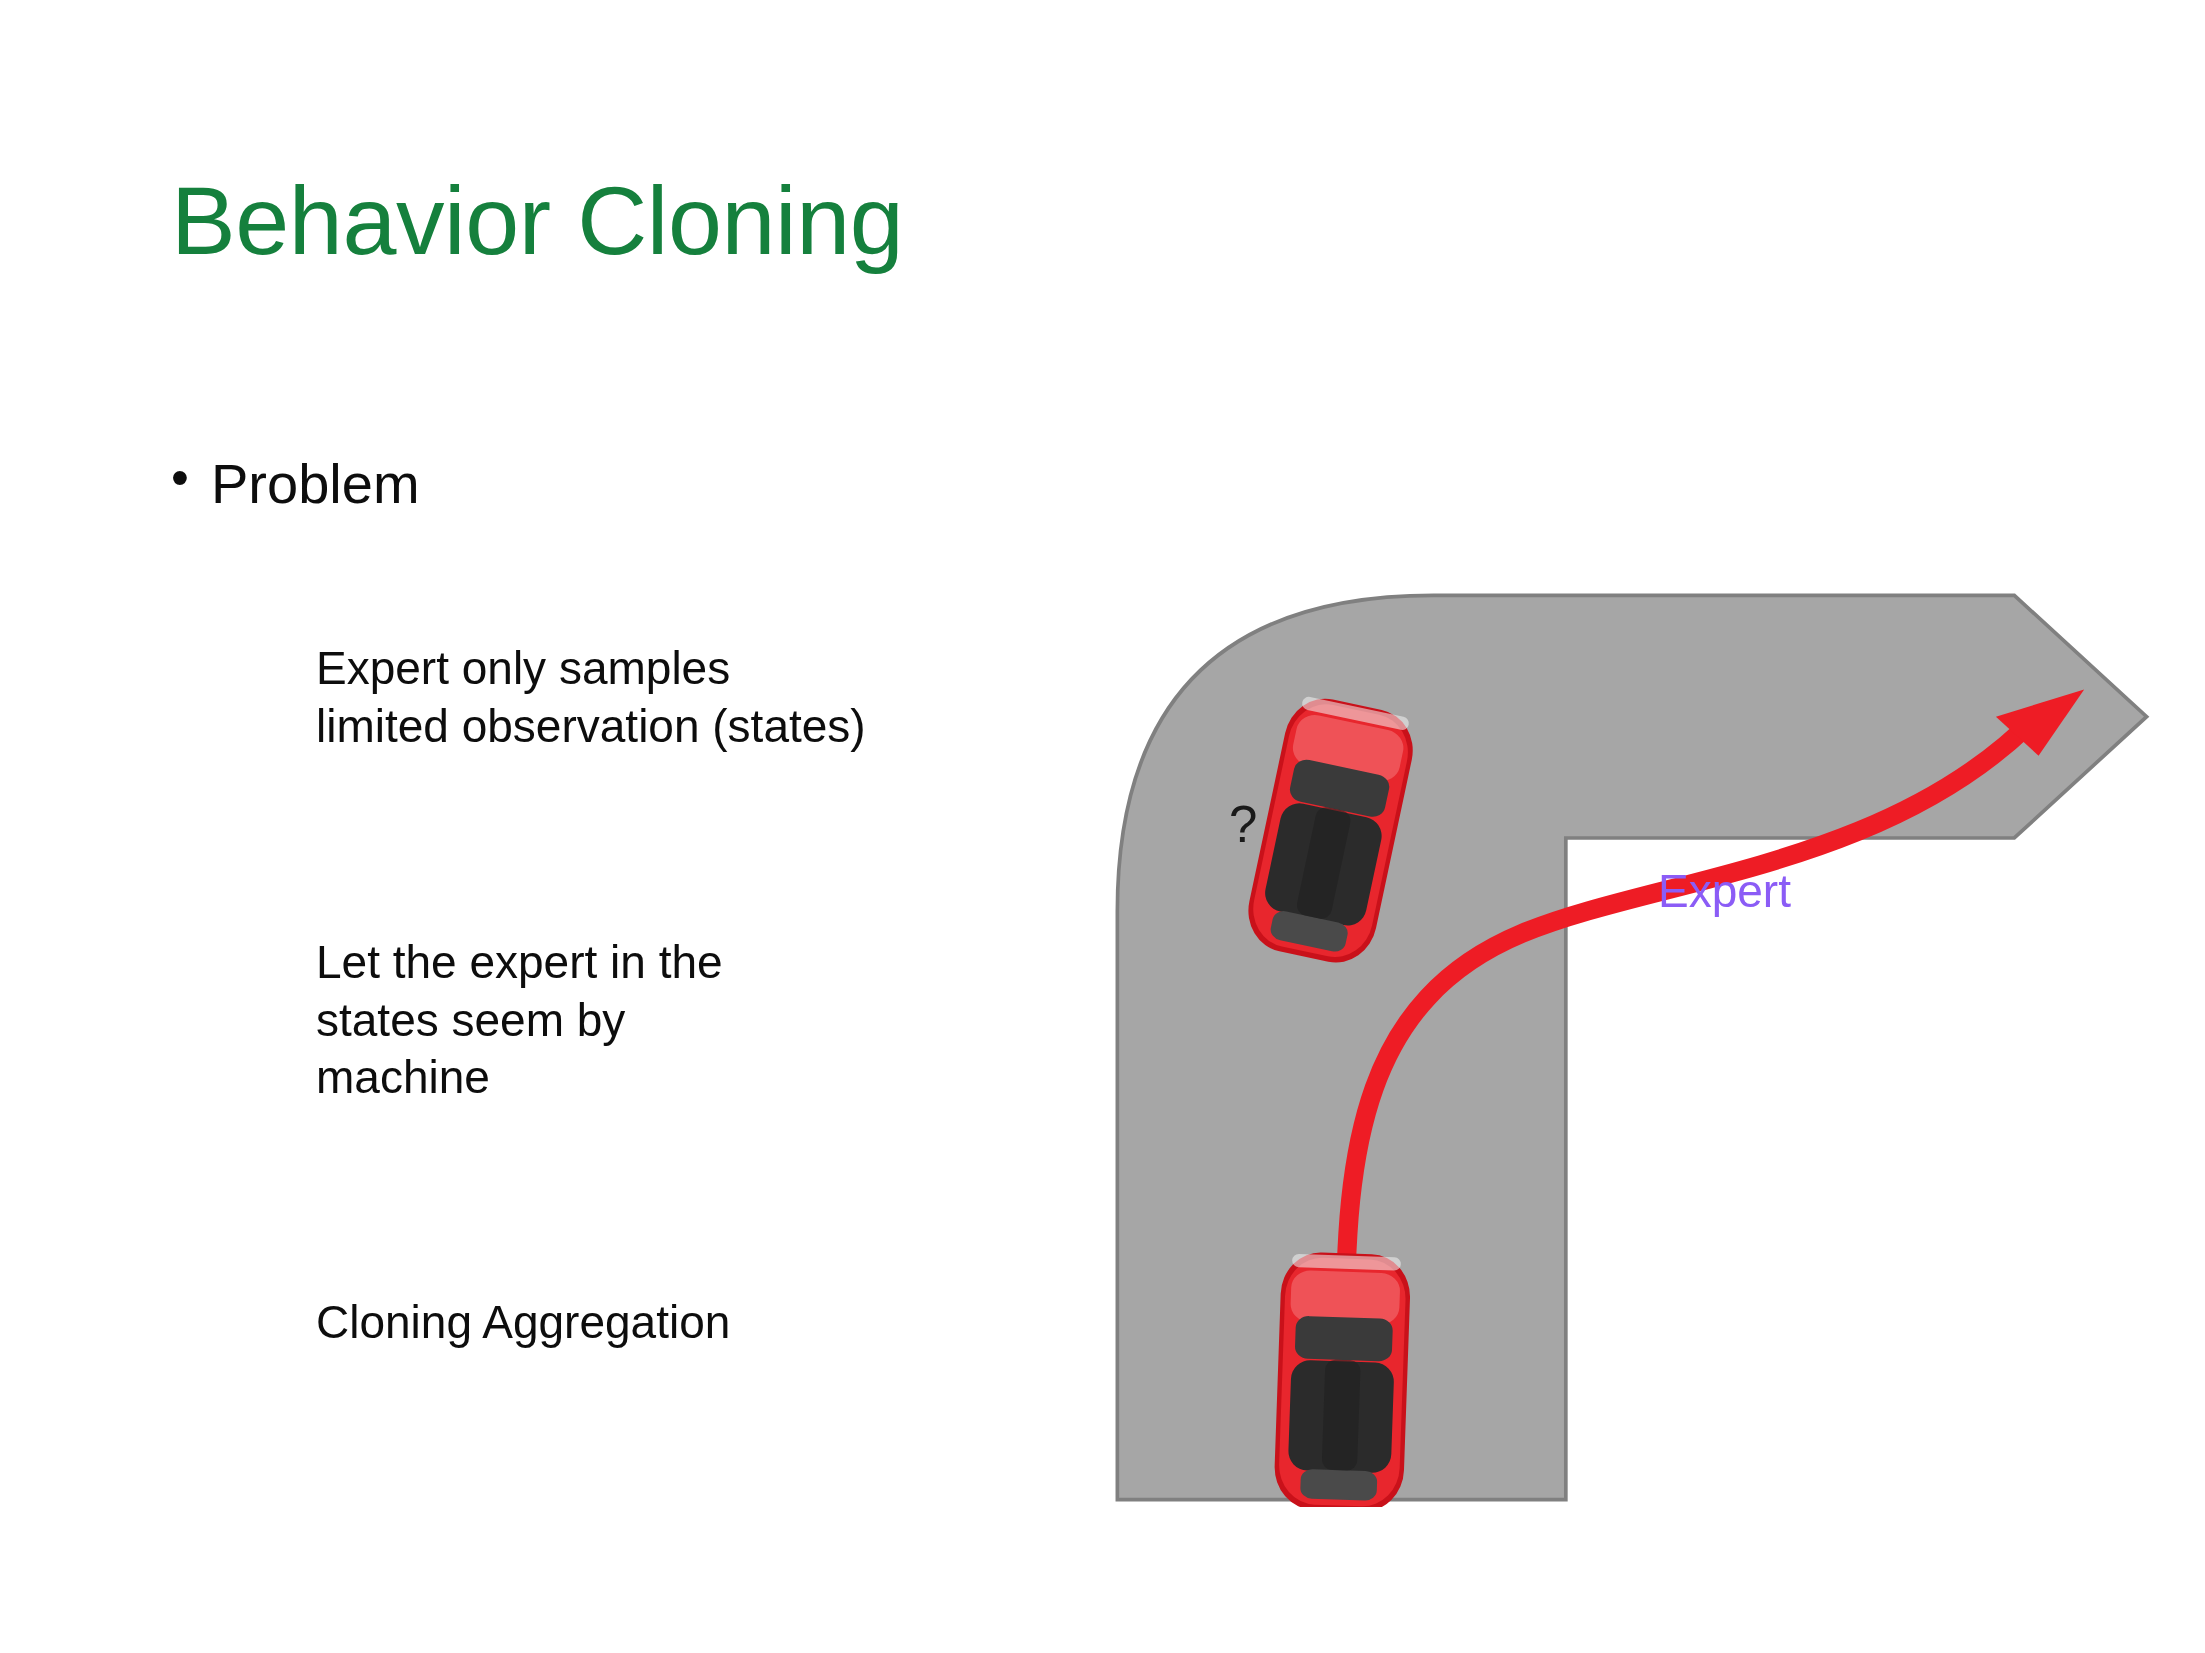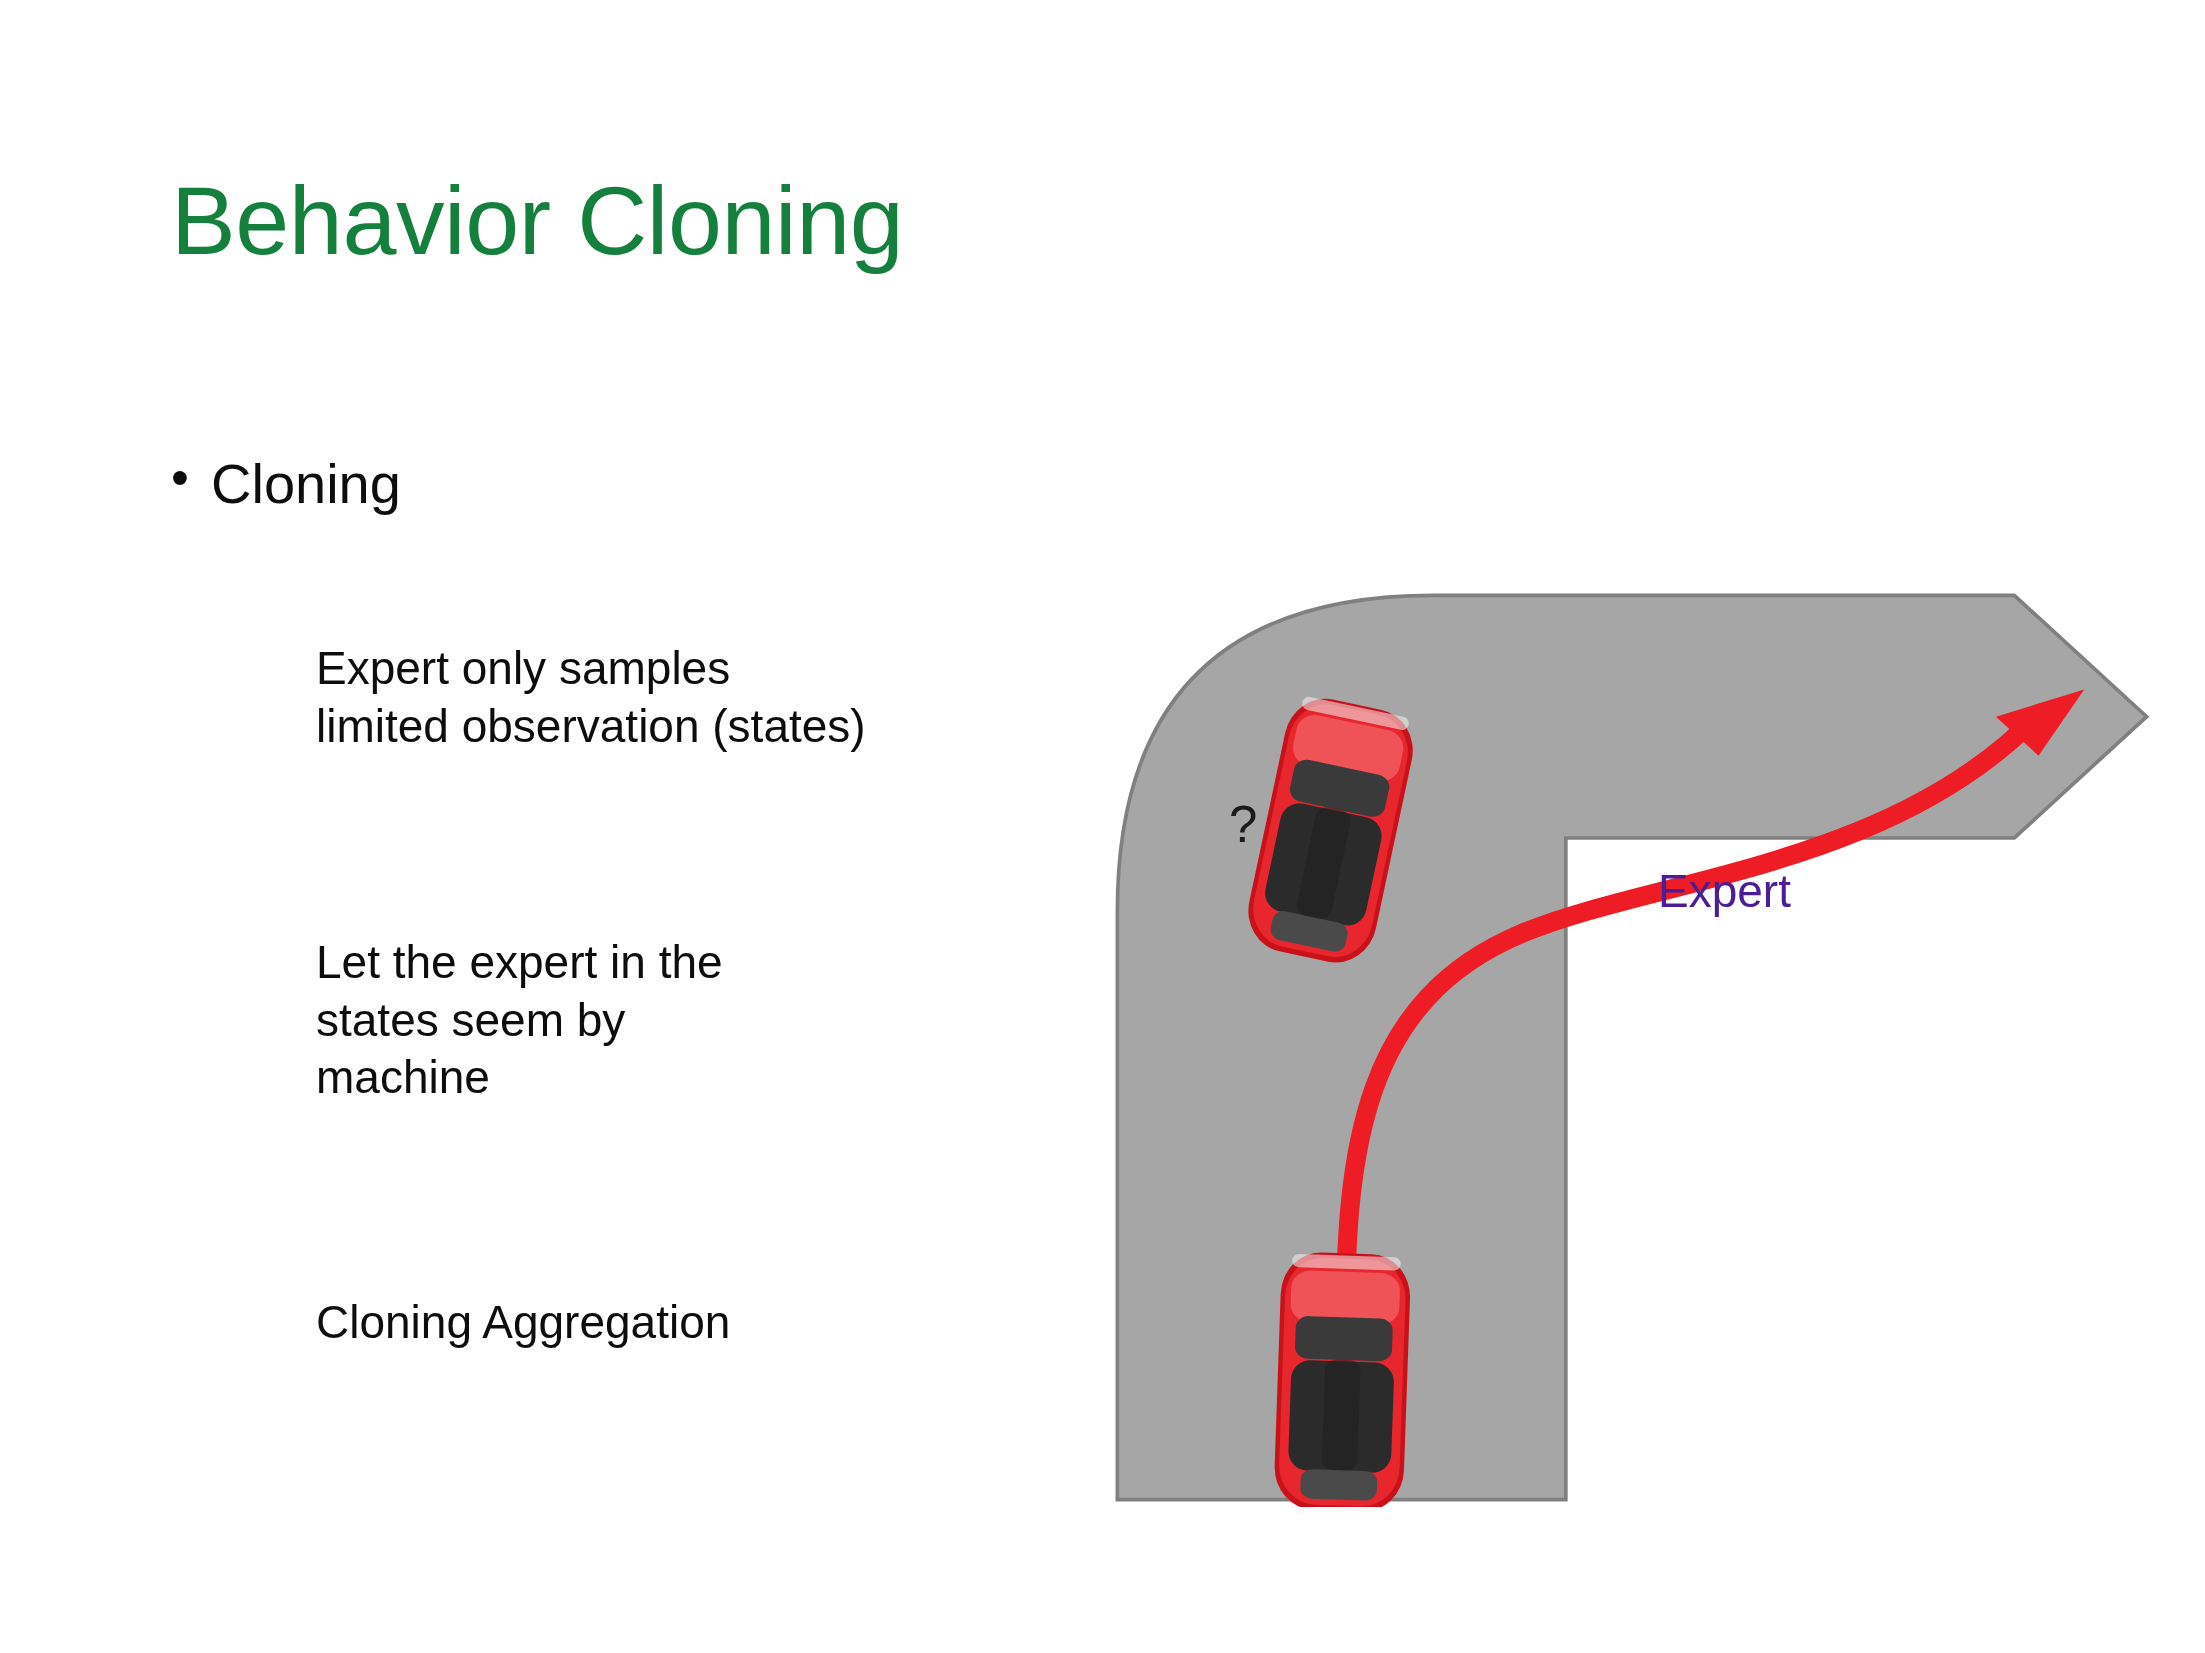--- a/index.html
+++ b/index.html
@@ -69,42 +69,42 @@
     width: 1044px;
     height: 919px;
   }
   .figure svg { display: block; }
 
   .expert-label {
     position: absolute;
     left: 1658px;
     top: 864px;
     font-size: 46px;
-    color: #4c1d95;
+    color: #8b5cf6;
     font-family: "Liberation Sans", sans-serif;
   }
   .question-mark {
     position: absolute;
     left: 1229px;
     top: 795px;
     font-size: 51px;
     color: #1a1a1a;
     font-family: "Liberation Sans", sans-serif;
   }
 </style>
 </head>
 <body>
 
 <div class="slide">
 
   <div class="slide-title">Behavior Cloning</div>
 
   <div class="bullet-row">
     <span class="bullet-dot">•</span>
-    <span>Cloning</span>
+    <span>Problem</span>
   </div>
 
   <div class="sub-block sub-1">Expert only samples
 limited observation (states)</div>
   <div class="sub-block sub-2">Let the expert in the
 states seem by
 machine</div>
   <div class="sub-block sub-3">Cloning Aggregation</div>
 
   <div class="figure">

